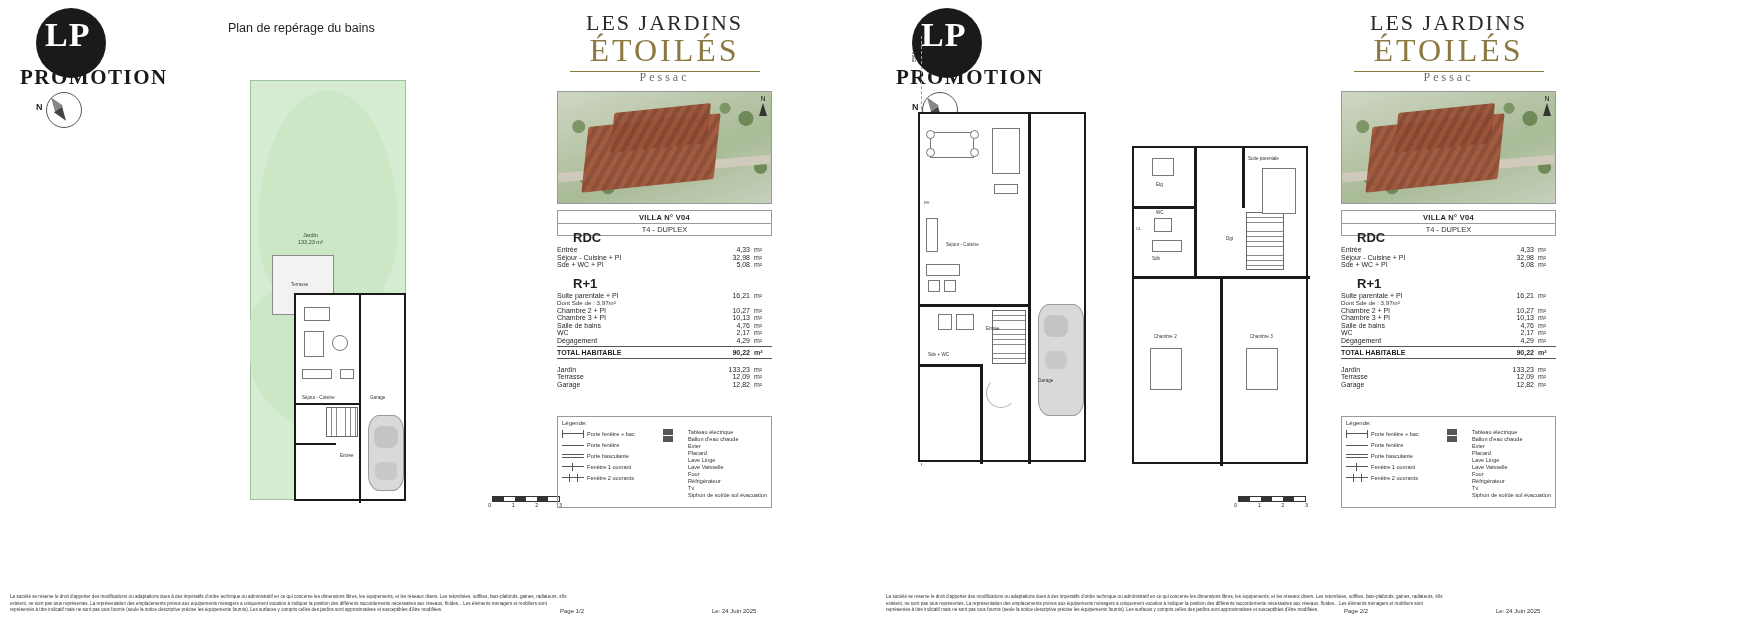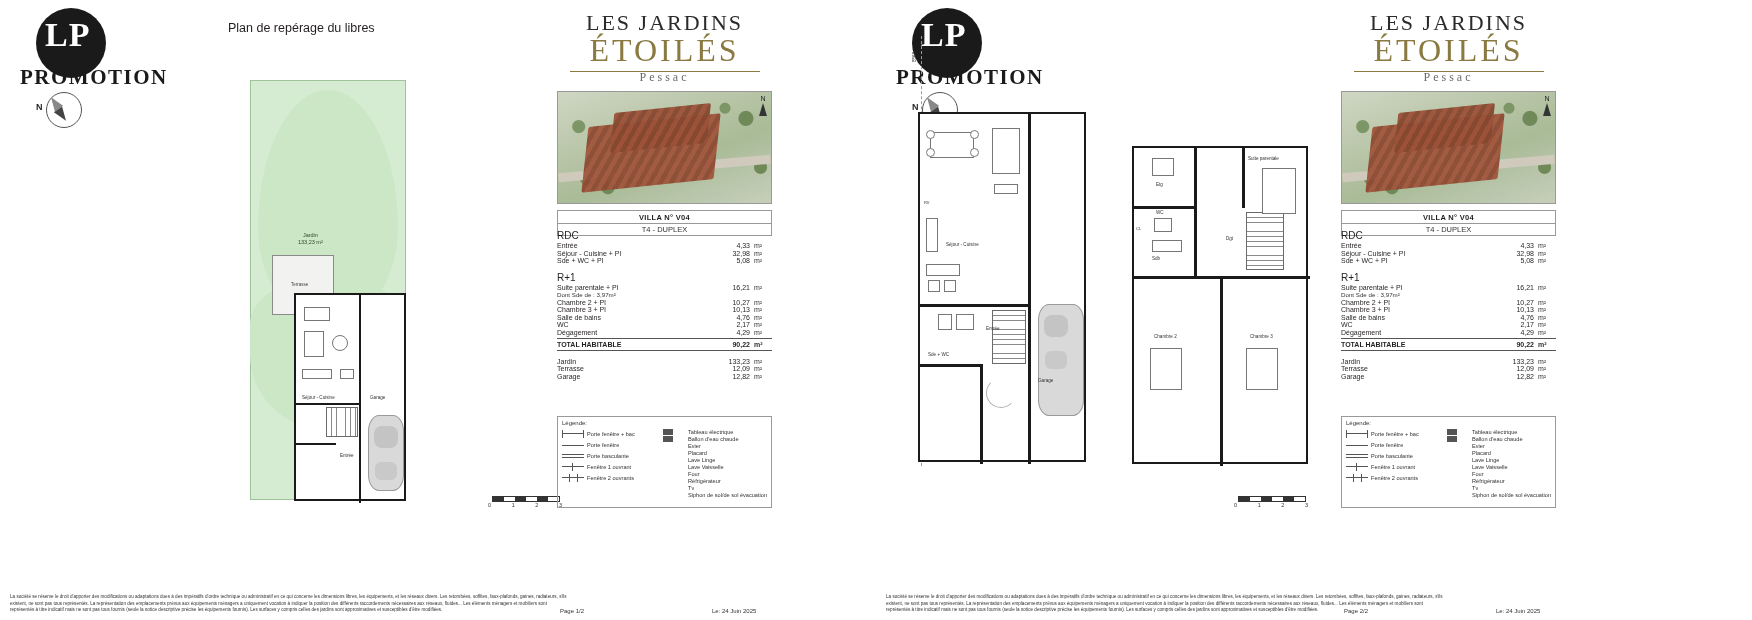--- a/index.html
+++ b/index.html
@@ -48,21 +48,21 @@
                  radial-gradient(circle at 8% 30%, #7d9665 0 6px, transparent 7px),
                  radial-gradient(circle at 95% 70%, #6f8a58 0 6px, transparent 7px);}
   .photo .ncomp{position:absolute;right:4px;top:3px;font-size:7px;color:#222;text-align:center;}
   .photo .ncomp .arrow{width:0;height:0;margin:1px auto 0;border-left:4px solid transparent;border-right:4px solid transparent;border-bottom:13px solid #333;}
 
   .villa-head{position:absolute;width:215px;border:1px solid #999;box-sizing:border-box;text-align:center;font-size:7.5px;}
   .villa-head .vn{font-weight:bold;padding:2px 0 1px;letter-spacing:.3px;}
   .villa-head .vt{border-top:1px solid #999;padding:1px 0;color:#333;}
 
   .surf{position:absolute;width:215px;font-size:7px;color:#231f20;}
-  .surf .sec{font-weight:normal;margin:0 0 1px 0;font-size:10px;}
+  .surf .sec{font-weight:bold;margin:0 0 1px 16px;font-size:13px;}
   .surf table{width:100%;border-collapse:collapse;font-size:7px;}
   .surf td{padding:0 0 .5px 0;}
   .surf td.v{text-align:right;width:34px;}
   .surf td.u{text-align:left;width:18px;padding-left:4px;color:#333;}
   .surf .sub{font-size:6.2px;color:#333;}
   .surf .tot{border-top:1px solid #555;border-bottom:1px solid #555;font-weight:bold;margin-top:2px;padding:1.5px 0;}
   .surf .spacer{height:7px;}
 
   .legend{position:absolute;width:215px;border:1px solid #999;box-sizing:border-box;padding:3px 4px;font-size:5.6px;color:#333;}
   .legend .lt{font-size:6px;margin-bottom:2px;}
@@ -119,21 +119,21 @@
     <div class="word">PROMOTION</div>
   </div>
 
   <div class="compass" style="left:36px;top:92px;">
     <div class="ring"></div>
     <div class="nlab">N</div>
     <div class="needle"></div>
     <div class="needle2"></div>
   </div>
 
-  <div class="plan-title">Plan de repérage du libres</div>
+  <div class="plan-title">Plan de repérage du bains</div>
 
   <div class="garden">
     <div class="lawn"></div>
     <div class="lawnshape"></div>
     <div class="lawnshape2"></div>
     <div class="glabel">
       <div>Jardin</div>
       <div>133,23 m²</div>
     </div>
     <div class="terrasse">

